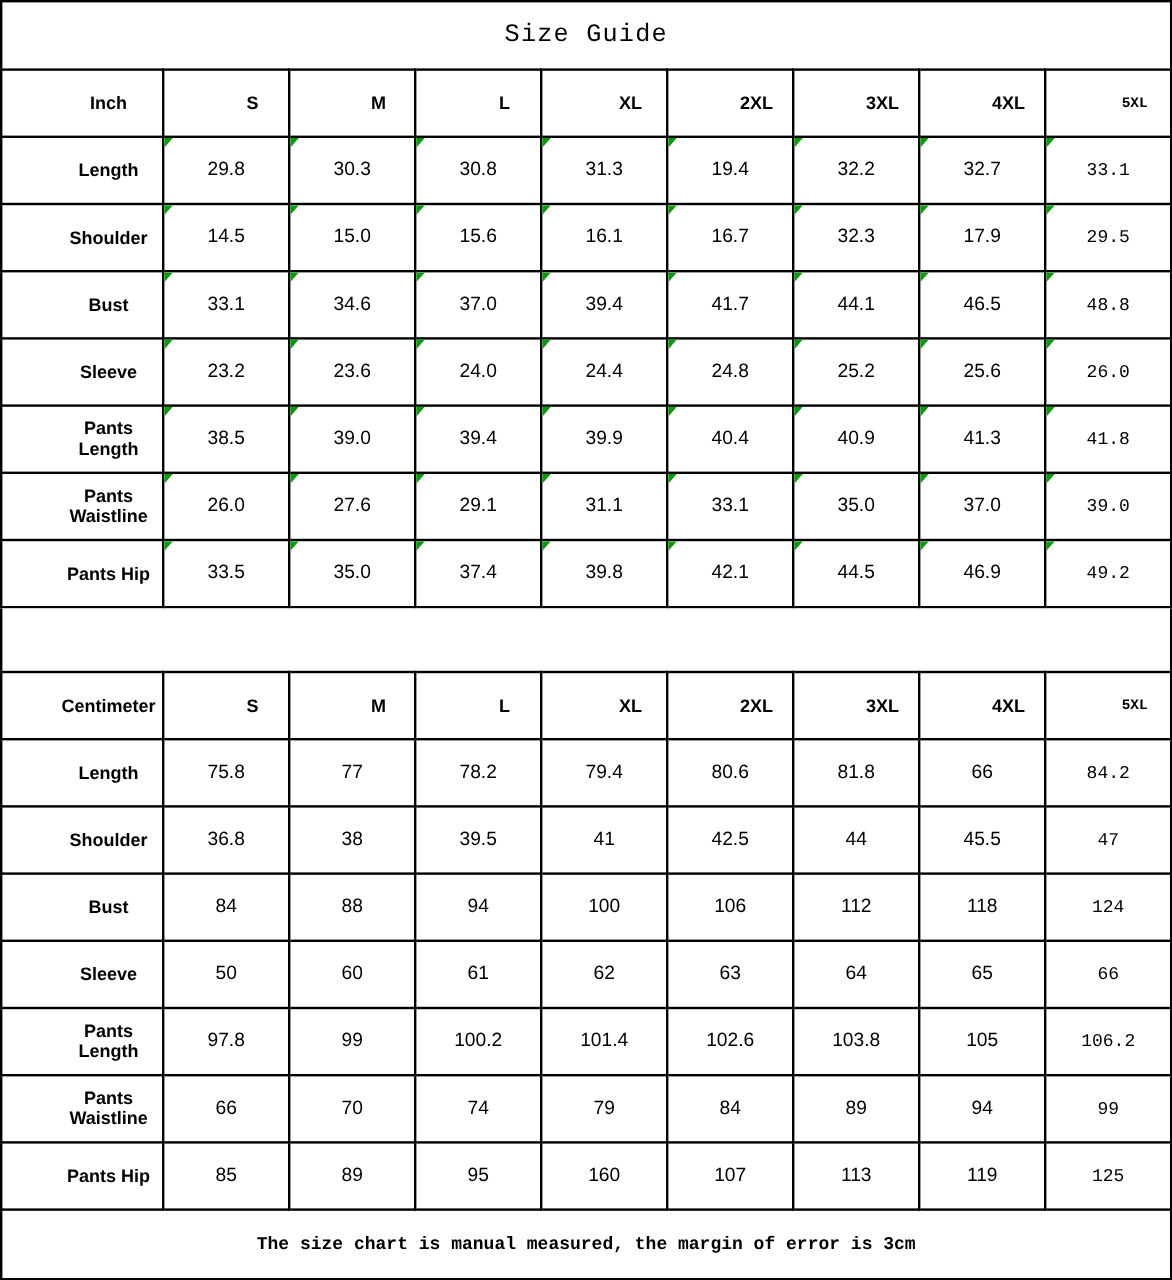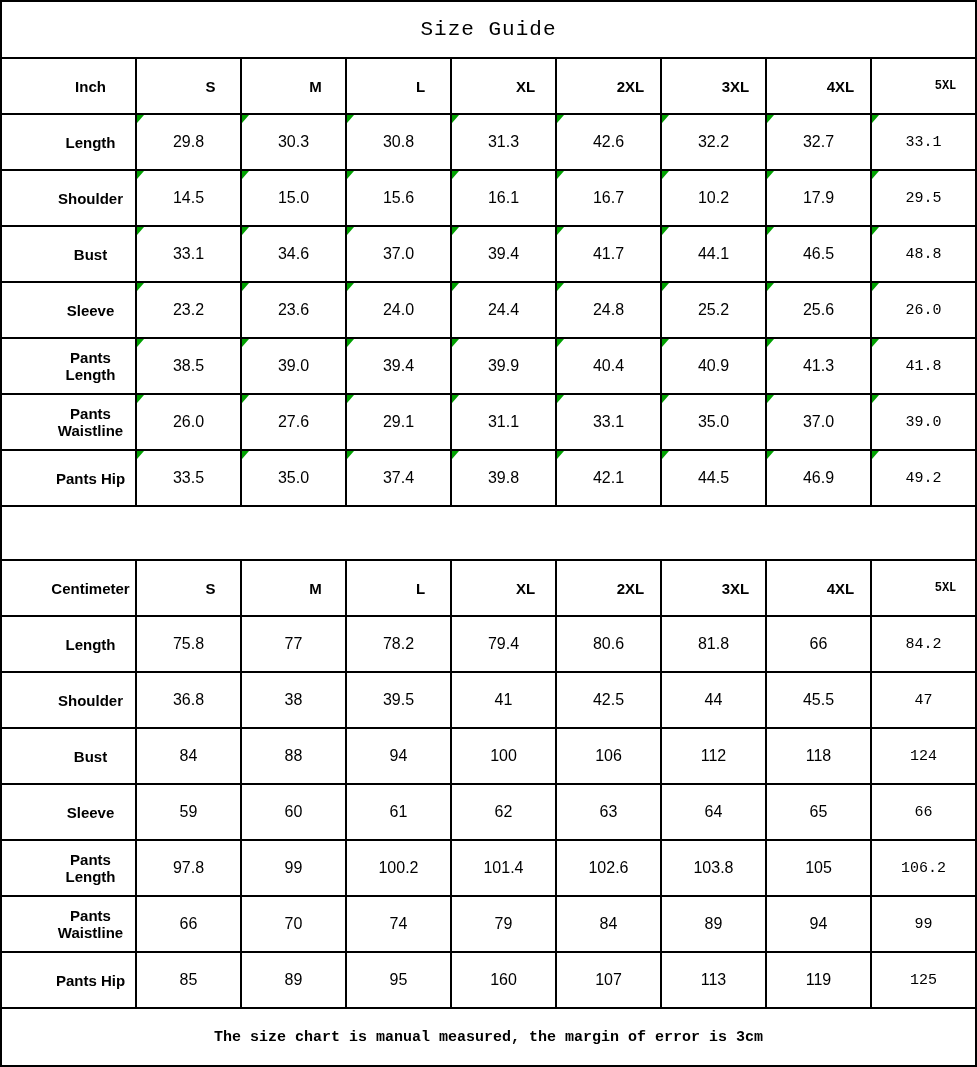--- a/index.html
+++ b/index.html
@@ -122,33 +122,33 @@
           <th class="mono">5XL</th>
         </tr>
       </thead>
       <tbody>
         <tr>
           <th>Length</th>
           <td class="marked">29.8</td>
           <td class="marked">30.3</td>
           <td class="marked">30.8</td>
           <td class="marked">31.3</td>
-          <td class="marked">42.6</td>
+          <td class="marked">19.4</td>
           <td class="marked">32.2</td>
           <td class="marked">32.7</td>
           <td class="mono marked">33.1</td>
         </tr>
         <tr>
           <th>Shoulder</th>
           <td class="marked">14.5</td>
           <td class="marked">15.0</td>
           <td class="marked">15.6</td>
           <td class="marked">16.1</td>
           <td class="marked">16.7</td>
-          <td class="marked">10.2</td>
+          <td class="marked">32.3</td>
           <td class="marked">17.9</td>
           <td class="mono marked">29.5</td>
         </tr>
         <tr>
           <th>Bust</th>
           <td class="marked">33.1</td>
           <td class="marked">34.6</td>
           <td class="marked">37.0</td>
           <td class="marked">39.4</td>
           <td class="marked">41.7</td>
@@ -259,21 +259,21 @@
           <td>88</td>
           <td>94</td>
           <td>100</td>
           <td>106</td>
           <td>112</td>
           <td>118</td>
           <td class="mono">124</td>
         </tr>
         <tr>
           <th>Sleeve</th>
-          <td>59</td>
+          <td>50</td>
           <td>60</td>
           <td>61</td>
           <td>62</td>
           <td>63</td>
           <td>64</td>
           <td>65</td>
           <td class="mono">66</td>
         </tr>
         <tr>
           <th>Pants Length</th>

